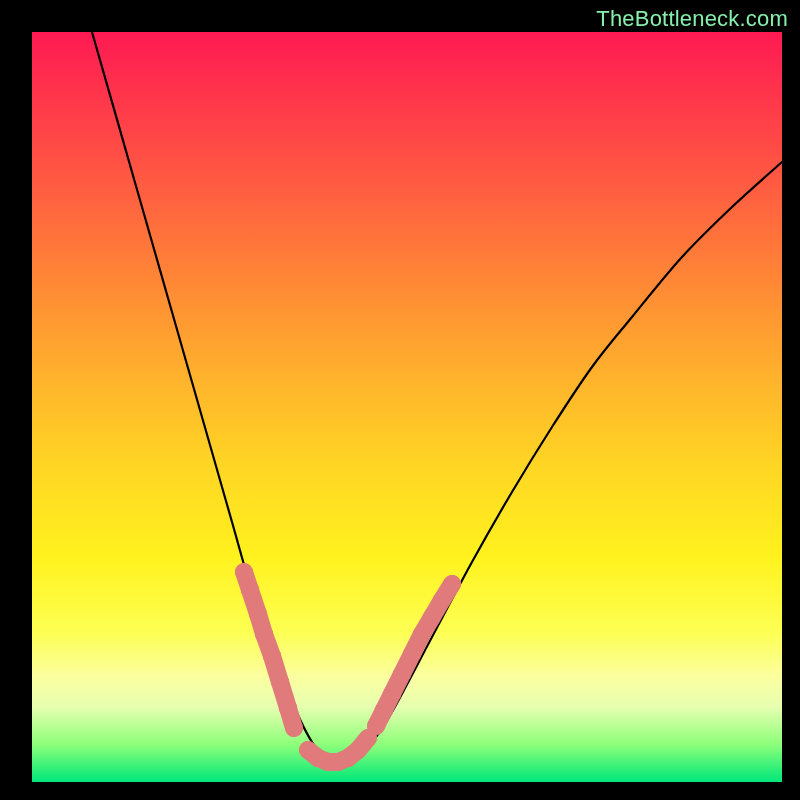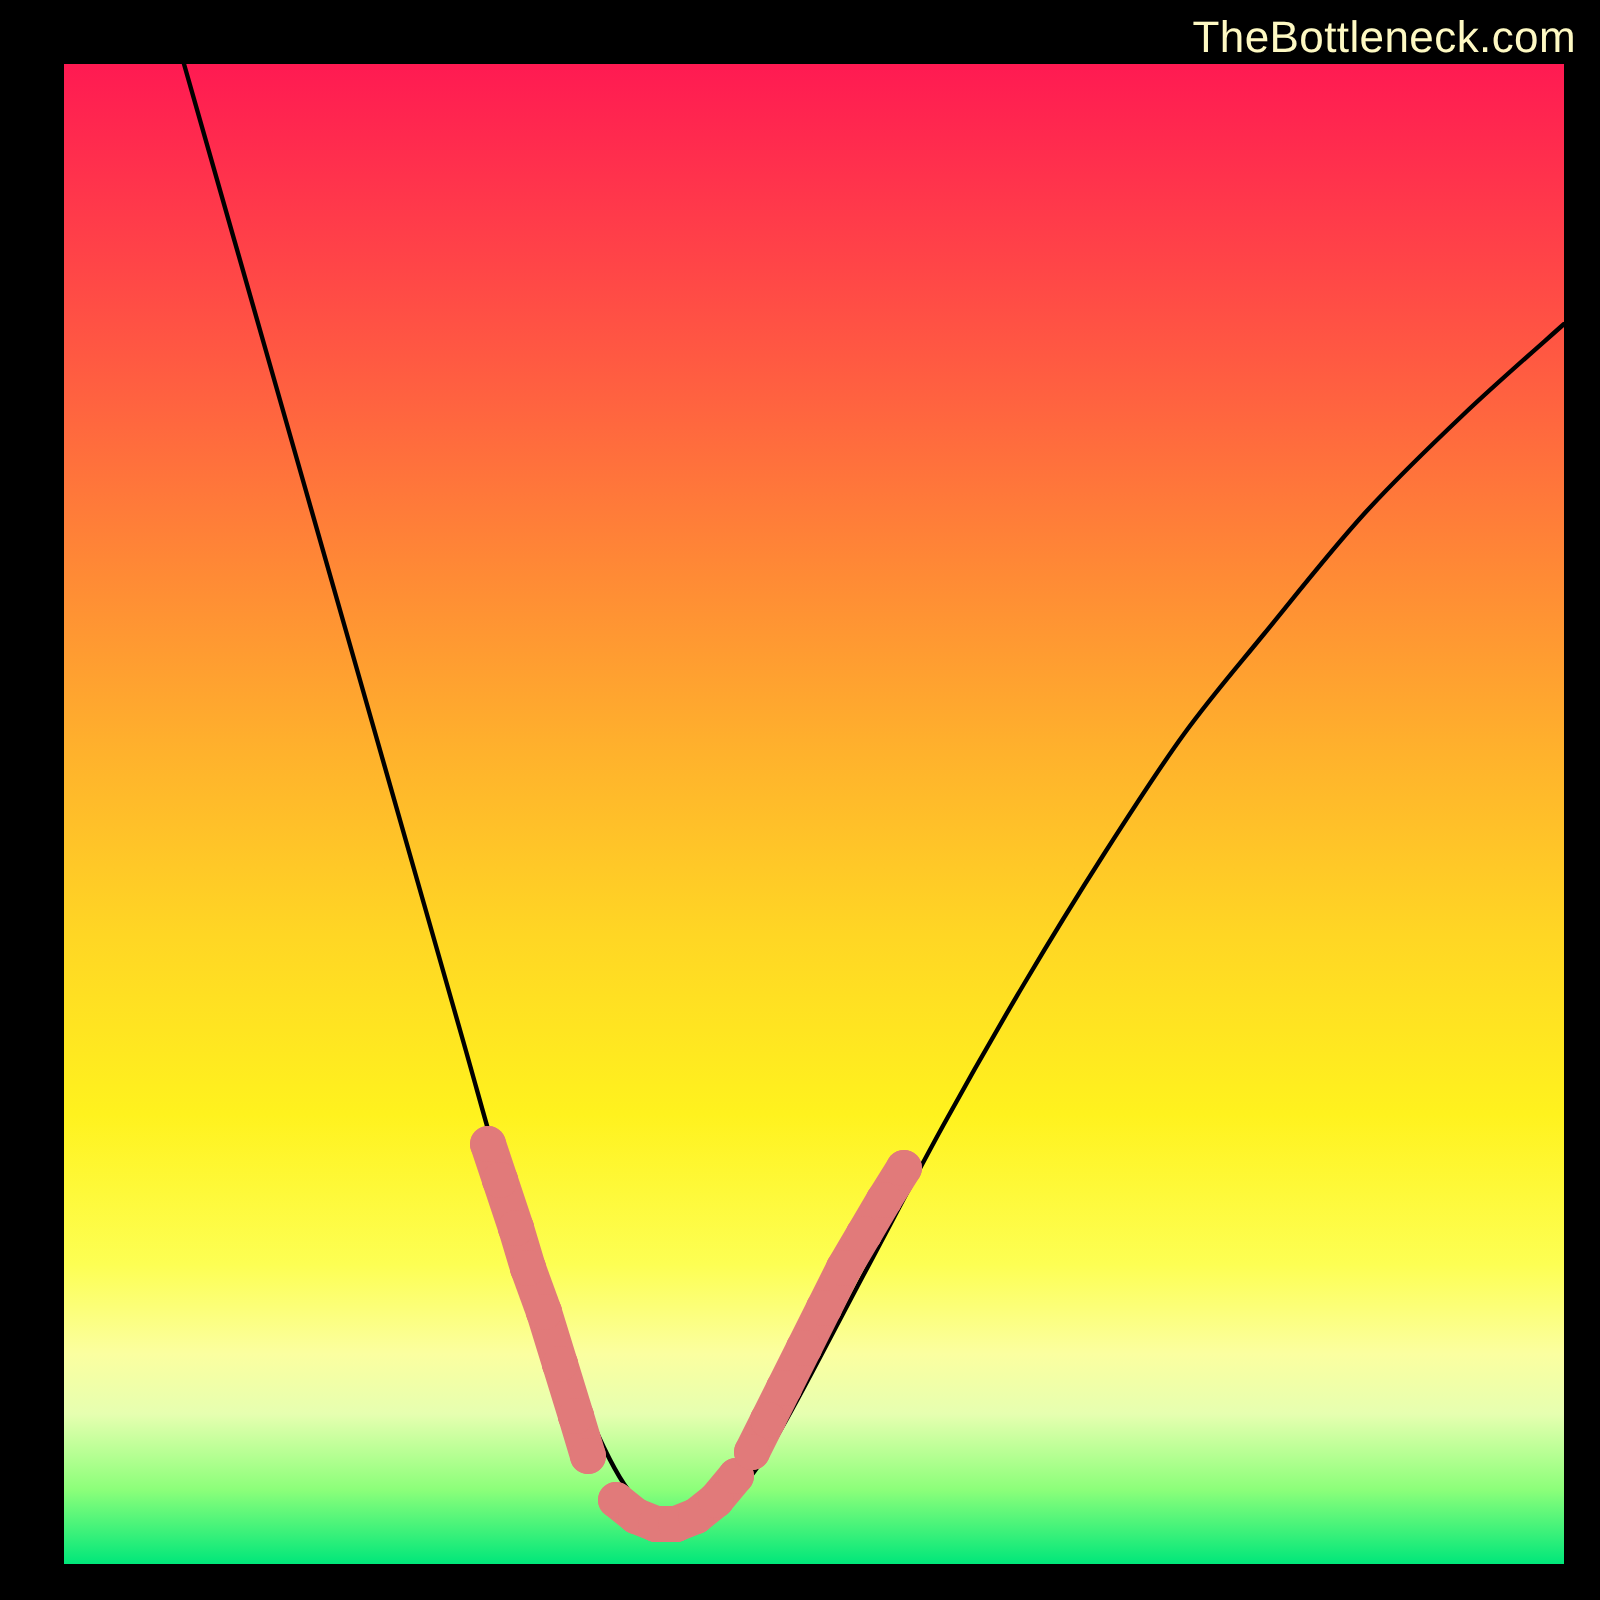--- a/index.html
+++ b/index.html
@@ -38,21 +38,21 @@
       #8dff7a 95%,
       #00e77a 100%
     );
   }
   .watermark {
     position: absolute;
     top: 6px;
     right: 12px;
     font-size: 22px;
     font-weight: 500;
-    color: #fef9c3;
+    color: #86efac;
     letter-spacing: 0.2px;
     user-select: none;
   }
   svg.curve {
     position: absolute;
     left: 0;
     top: 0;
     width: 750px;
     height: 750px;
     overflow: visible;

